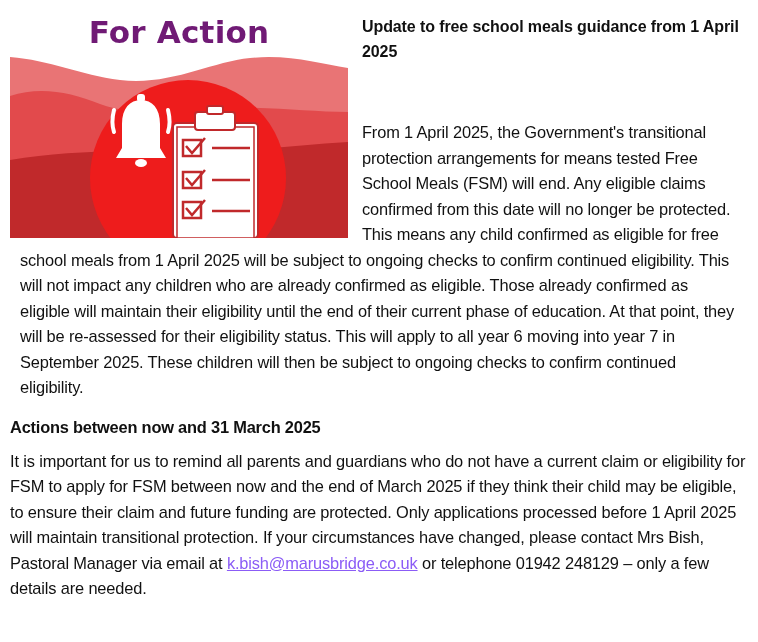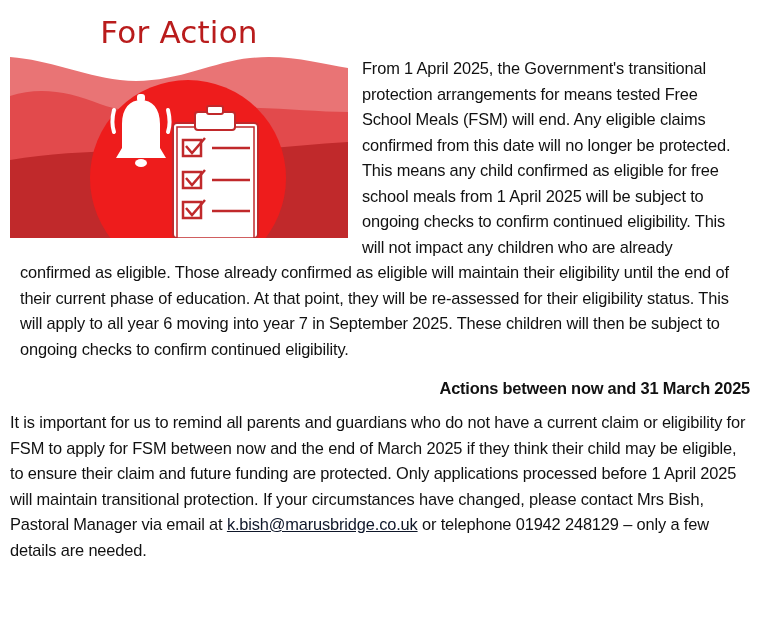--- a/index.html
+++ b/index.html
@@ -8,36 +8,36 @@
       font-family: "Liberation Sans", sans-serif; color: #111111;
     }
     .article { position: absolute; left: 10px; top: 0; width: 740px; }
     .hero {
       float: left; width: 338px; height: 238px; margin-right: 14px; margin-bottom: 4px;
       position: relative; overflow: hidden; background: #ffffff;
     }
     .hero svg { display: block; width: 338px; height: 238px; }
     .hero-title {
       position: absolute; left: 0; top: 14px; width: 338px; text-align: center;
-      font-family: "DejaVu Sans", sans-serif; font-size: 31px; color: #b91c1c; letter-spacing: 0.2px;
+      font-family: "DejaVu Sans", sans-serif; font-size: 31px; color: #701a75; letter-spacing: 0.2px; font-weight: bold;
     }
     .headline {
       font-weight: bold; font-size: 16px; line-height: 25px; margin: 0; padding-top: 14px;
       letter-spacing: -0.1px;
     }
     .spacer { height: 46px; }
     p.body {
       font-size: 16.4px; line-height: 25.5px; margin: 10px; letter-spacing: -0.15px;
     }
     .section-heading {
       clear: both; font-weight: bold; font-size: 16.4px; line-height: 25px; margin: 8px 0 0 0;
-      padding-top: 4px; letter-spacing: -0.2px; text-align: right;
+      padding-top: 4px; letter-spacing: -0.2px;
     }
     p.body2 { font-size: 16.4px; line-height: 25.5px; margin: 9px 0 0 0; letter-spacing: -0.15px; }
-    a.email { color: #0f172a; text-decoration: underline; }
+    a.email { color: #8b5cf6; text-decoration: underline; }
   </style>
 </head>
 <body>
 
 <div class="article">
   <div class="hero">
     <svg viewBox="0 0 338 238">
 
       <path d="M0 57 C40 60 70 75 110 80 C160 86 200 62 240 58 C280 54 310 64 338 68 L338 238 L0 238 Z" fill="#e97475"></path>
       <path d="M0 96 C30 86 60 92 90 104 C130 118 170 110 210 108 C260 106 300 112 338 112 L338 238 L0 238 Z" fill="#e24a4c"></path>
@@ -67,18 +67,19 @@
           <line x1="202" y1="180" x2="240" y2="180"></line>
           <rect x="173" y="202" width="18" height="16"></rect>
           <path d="M176 208 L182 215 L195 200"></path>
           <line x1="202" y1="211" x2="240" y2="211"></line>
         </g>
       </g>
     </svg>
     <div class="hero-title">For Action</div>
   </div>
 
+  <h1 class="headline">Update to free school meals guidance from 1 April 2025</h1>
   <div class="spacer"></div>
   <p class="body">From 1 April 2025, the Government's transitional protection arrangements for means tested Free School Meals (FSM) will end. Any eligible claims confirmed from this date will no longer be protected. This means any child confirmed as eligible for free school meals from 1 April 2025 will be subject to ongoing checks to confirm continued eligibility. This will not impact any children who are already confirmed as eligible. Those already confirmed as eligible will maintain their eligibility until the end of their current phase of education. At that point, they will be re-assessed for their eligibility status. This will apply to all year 6 moving into year 7 in September 2025. These children will then be subject to ongoing checks to confirm continued eligibility.</p>
 
   <h2 class="section-heading">Actions between now and 31 March 2025</h2>
   <p class="body2"><span>It is important for us to remind all parents and guardians who do not have a current claim or eligibility for FSM to apply for FSM between now and the end of March 2025 if they think their child may be eligible, to ensure their claim and future funding are protected. Only applications processed before 1 April 2025 will maintain transitional protection. If your circumstances have changed, please contact Mrs Bish, Pastoral Manager via email at </span><a class="email" href="mailto:k.bish@marusbridge.co.uk">k.bish@marusbridge.co.uk</a><span> or telephone 01942 248129 – only a few details are needed.</span></p>
 </div>
 
 </body></html>

